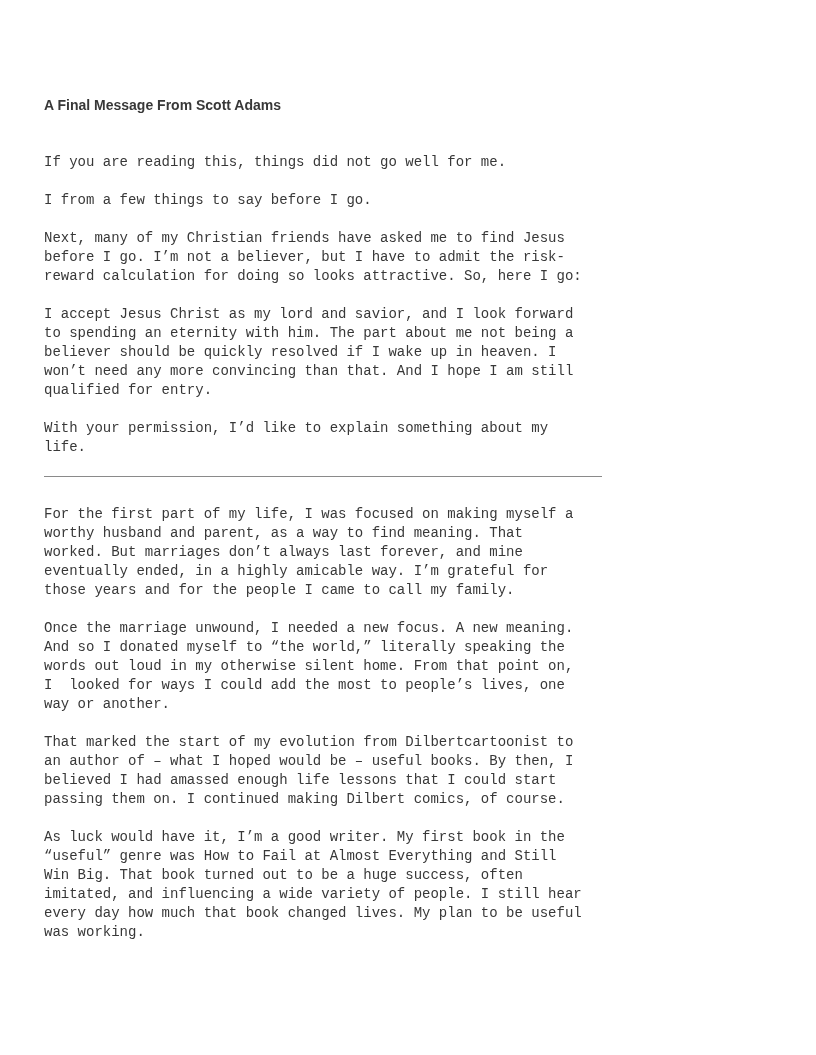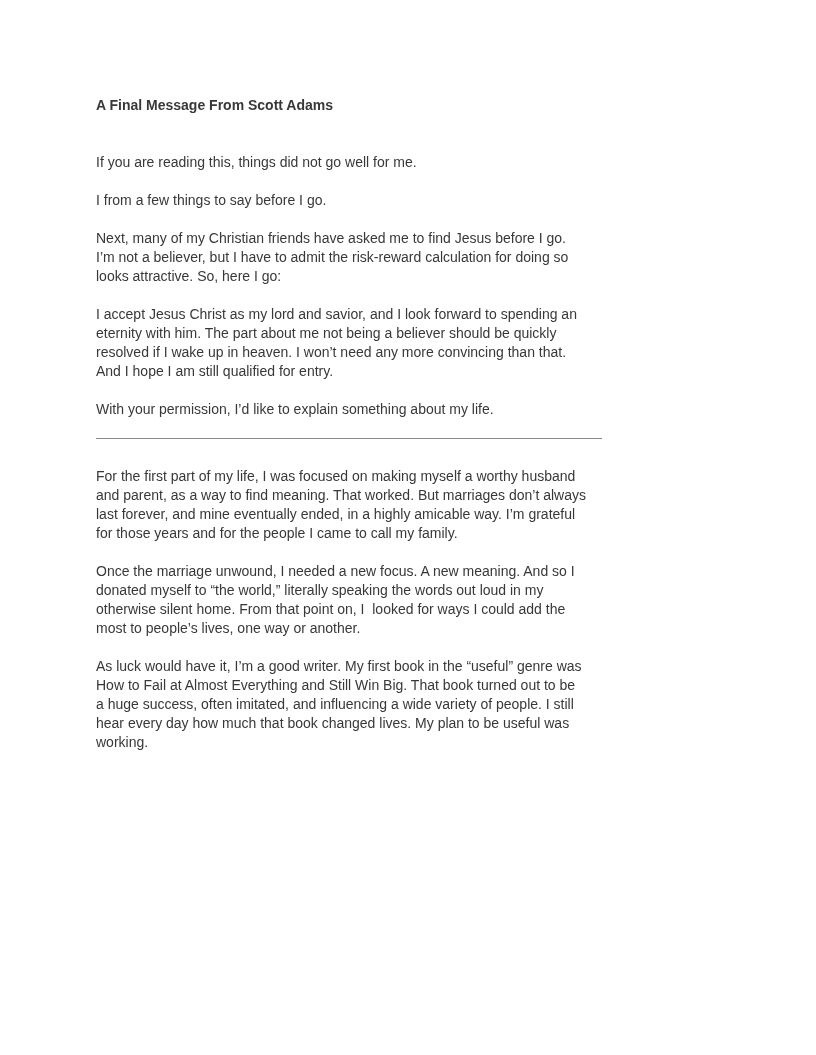--- a/index.html
+++ b/index.html
@@ -11,34 +11,35 @@
     width: 816px;
     height: 1055px;
     font-family: "Liberation Sans", sans-serif;
     color: #383838;
     overflow: hidden;
   }
   .page {
     box-sizing: border-box;
     width: 700px;
     height: 1055px;
-    padding: 96px 98px 0 96px;
+    padding: 96px 98px 0 44px;
     background: #ffffff;
   }
   .doc-title {
     font-size: 14px;
     line-height: 19px;
     font-weight: bold;
     margin: 0 0 38px 0;
   }
   .para {
     font-size: 14px;
     line-height: 19px;
     margin: 0 16px 19px 0;
     white-space: pre-wrap; 
+    font-family: Liberation Mono, monospace;
   }
   .section-divider {
     height: 1px;
     background: #8a8a8a;
     border: none;
     margin: 9px 0 28px 0;
   }
 </style>
 </head>
 <body>
@@ -53,16 +54,17 @@
     <p class="para">Next, many of my Christian friends have asked me to find Jesus before I go. I’m not a believer, but I have to admit the risk-reward calculation for doing so looks attractive. So, here I go:</p>
     <p class="para">I accept Jesus Christ as my lord and savior, and I look forward to spending an eternity with him. The part about me not being a believer should be quickly resolved if I wake up in heaven. I won’t need any more convincing than that. And I hope I am still qualified for entry.</p>
     <p class="para">With your permission, I’d like to explain something about my life.</p>
   </div>
 
   <div class="section-divider"></div>
 
   <div>
     <p class="para">For the first part of my life, I was focused on making myself a worthy husband and parent, as a way to find meaning. That worked. But marriages don’t always last forever, and mine eventually ended, in a highly amicable way. I’m grateful for those years and for the people I came to call my family.</p>
     <p class="para">Once the marriage unwound, I needed a new focus. A new meaning. And so I donated myself to “the world,” literally speaking the words out loud in my otherwise silent home. From that point on, I  looked for ways I could add the most to people’s lives, one way or another.</p>
+    <p class="para">That marked the start of my evolution from Dilbertcartoonist to an author of – what I hoped would be – useful books. By then, I believed I had amassed enough life lessons that I could start passing them on. I continued making Dilbert comics, of course.</p>
     <p class="para">As luck would have it, I’m a good writer. My first book in the “useful” genre was How to Fail at Almost Everything and Still Win Big. That book turned out to be a huge success, often imitated, and influencing a wide variety of people. I still hear every day how much that book changed lives. My plan to be useful was working.</p>
   </div>
 
 </div>
 
 </body></html>

